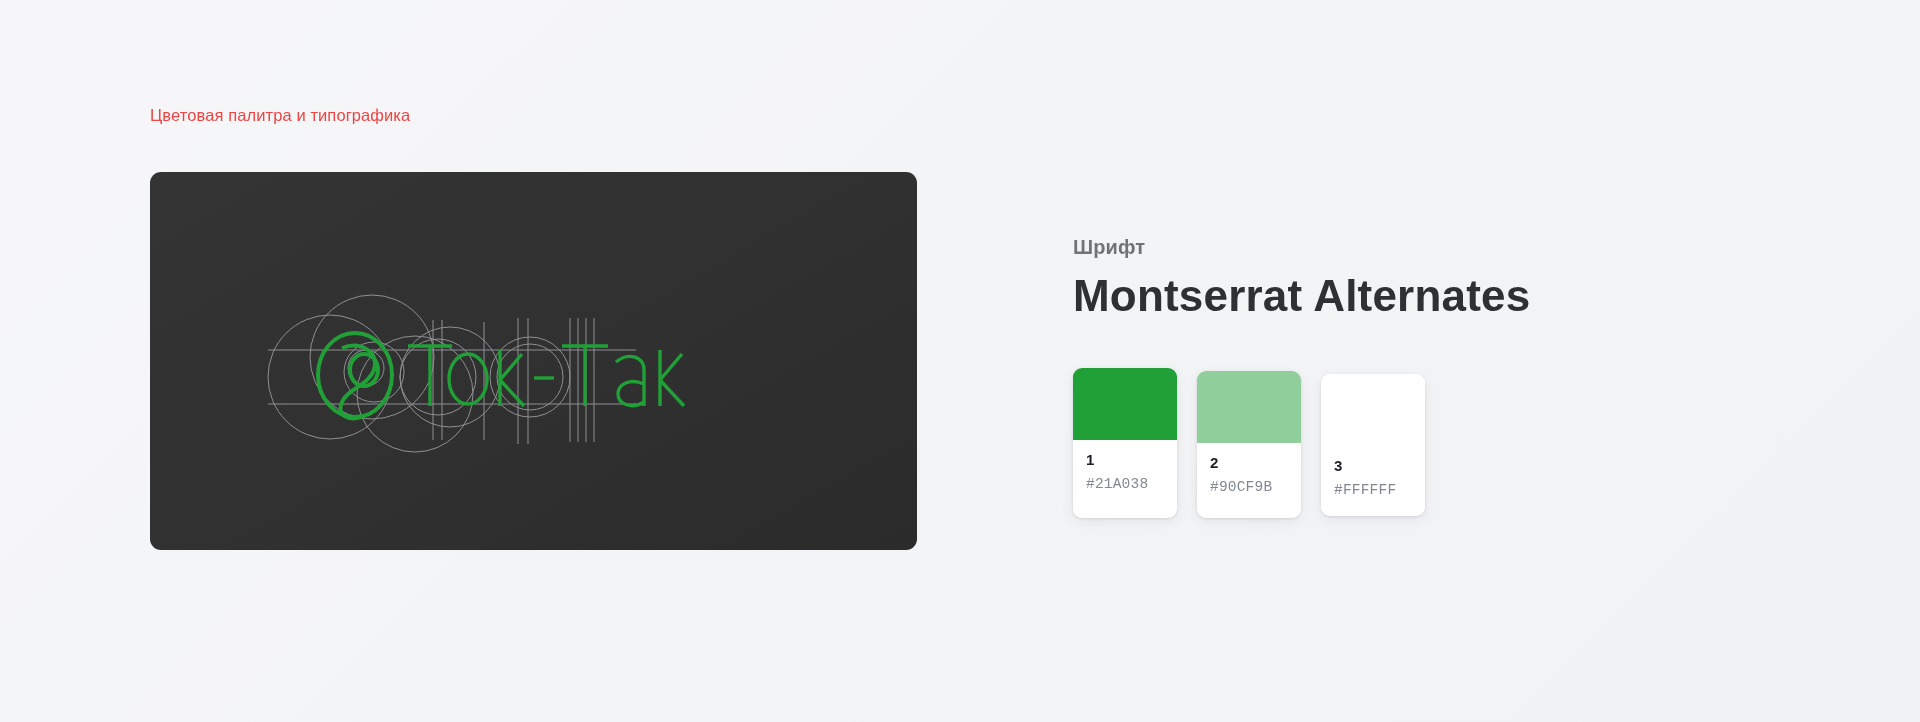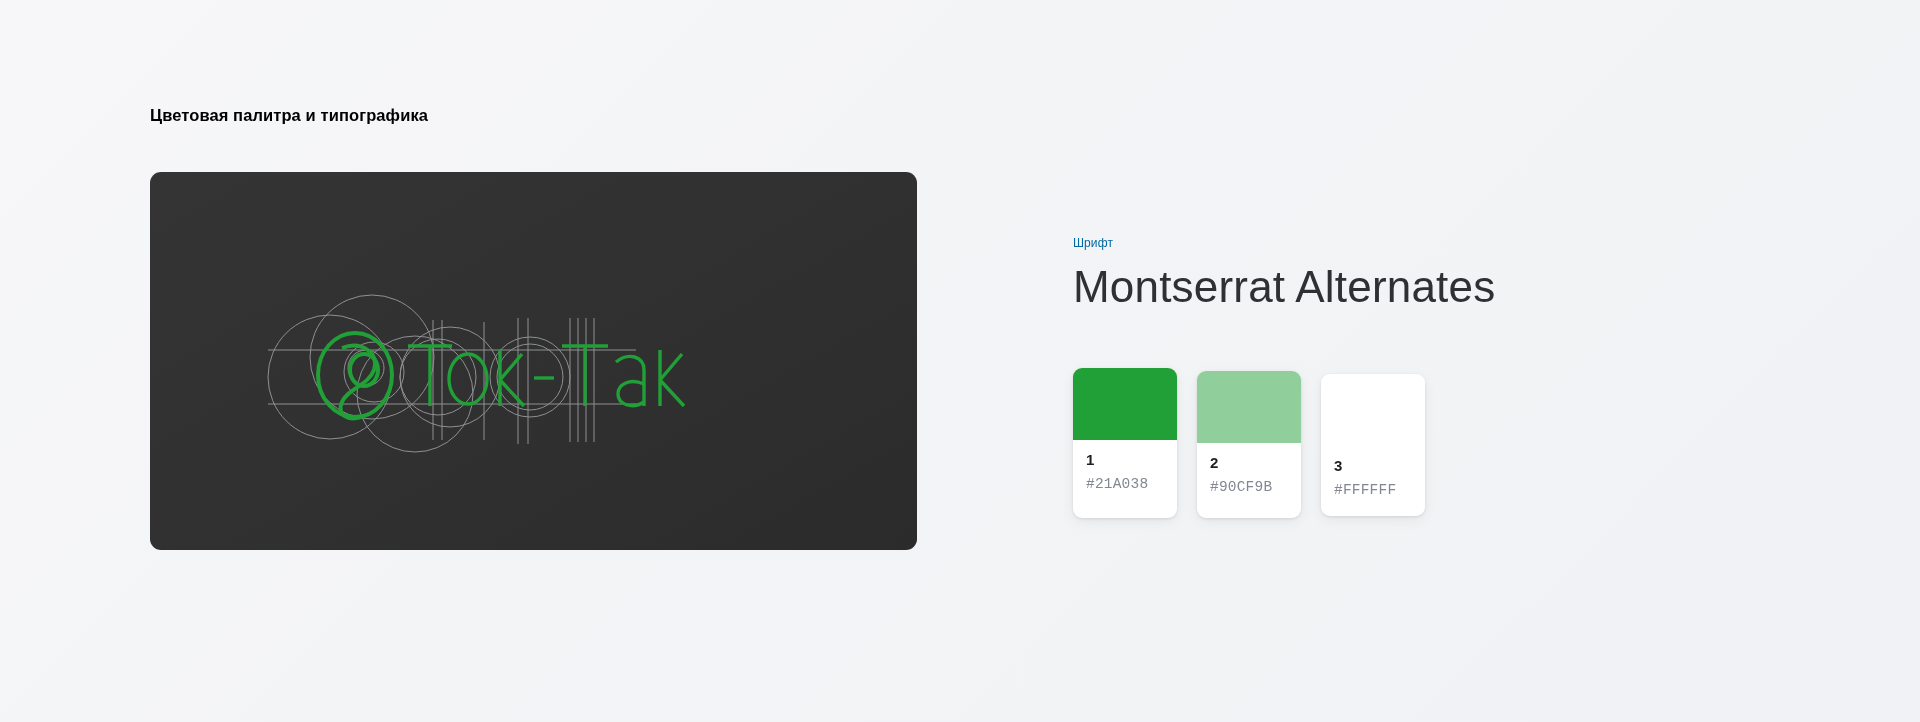--- a/index.html
+++ b/index.html
@@ -19,23 +19,22 @@
     inset: 0;
   }
 
   
   .section-title {
     position: absolute;
     left: 150px;
     top: 106px;
     font-size: 16.5px;
     letter-spacing: 0.1px;
-    color: #000000;
+    color: #ef4444;
     white-space: nowrap;
-    font-weight: bold;
   }
 
   
   .logo-panel {
     position: absolute;
     left: 150px;
     top: 172px;
     width: 767px;
     height: 378px;
     background: linear-gradient(150deg, #343434 0%, #303030 55%, #2b2b2b 100%);
@@ -51,28 +50,29 @@
   }
 
   
   .font-block {
     position: absolute;
     left: 1073px;
     top: 236px;
     width: 700px;
   }
   .font-label {
-    font-size: 12px;
-    color: #0369a1;
+    font-size: 20px;
+    color: #737373;
     letter-spacing: 0.1px;
+    font-weight: bold;
   }
   .font-name {
     margin-top: 12px;
     font-size: 44px;
-    font-weight: 400;
+    font-weight: 700;
     color: #2f3034;
     letter-spacing: 0.2px;
     line-height: 1.12;
     white-space: nowrap;
   }
 
   
   .swatches {
     position: absolute;
     left: 1073px;

